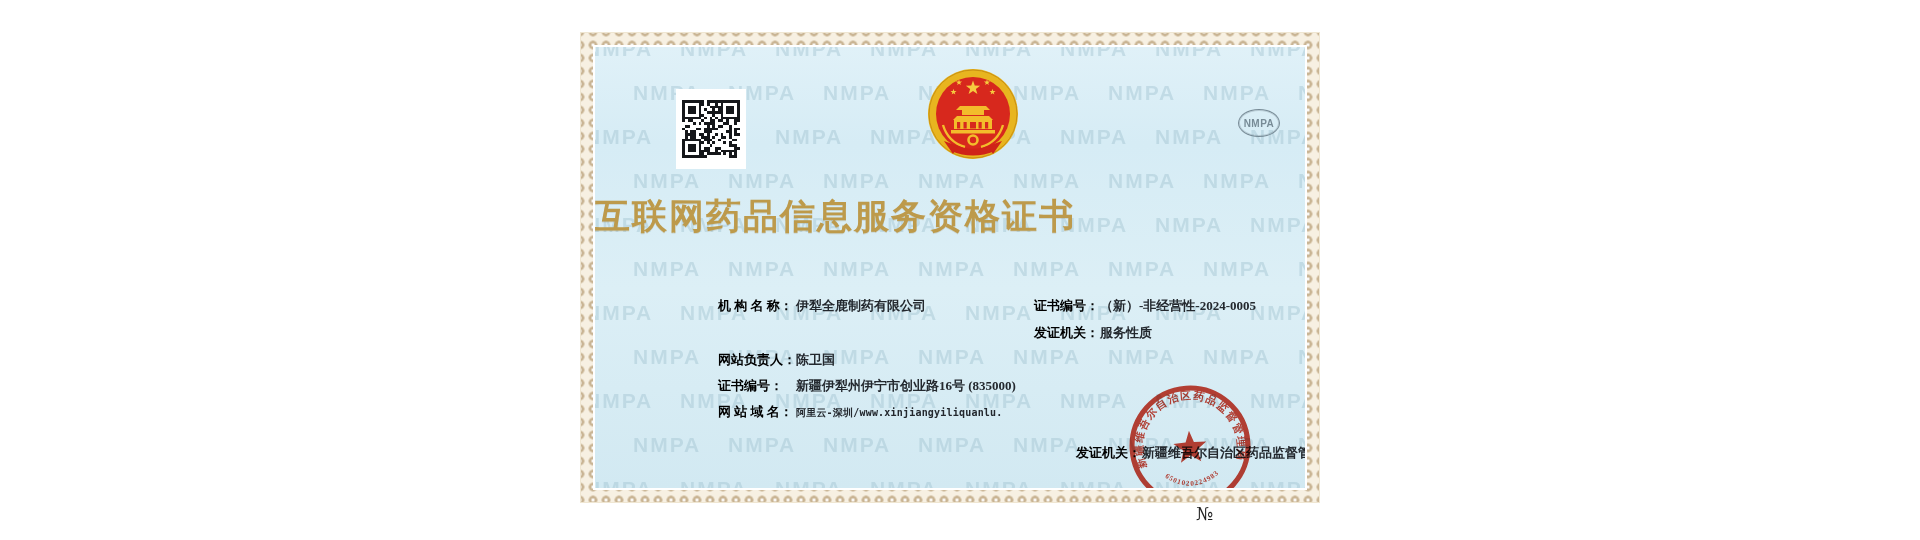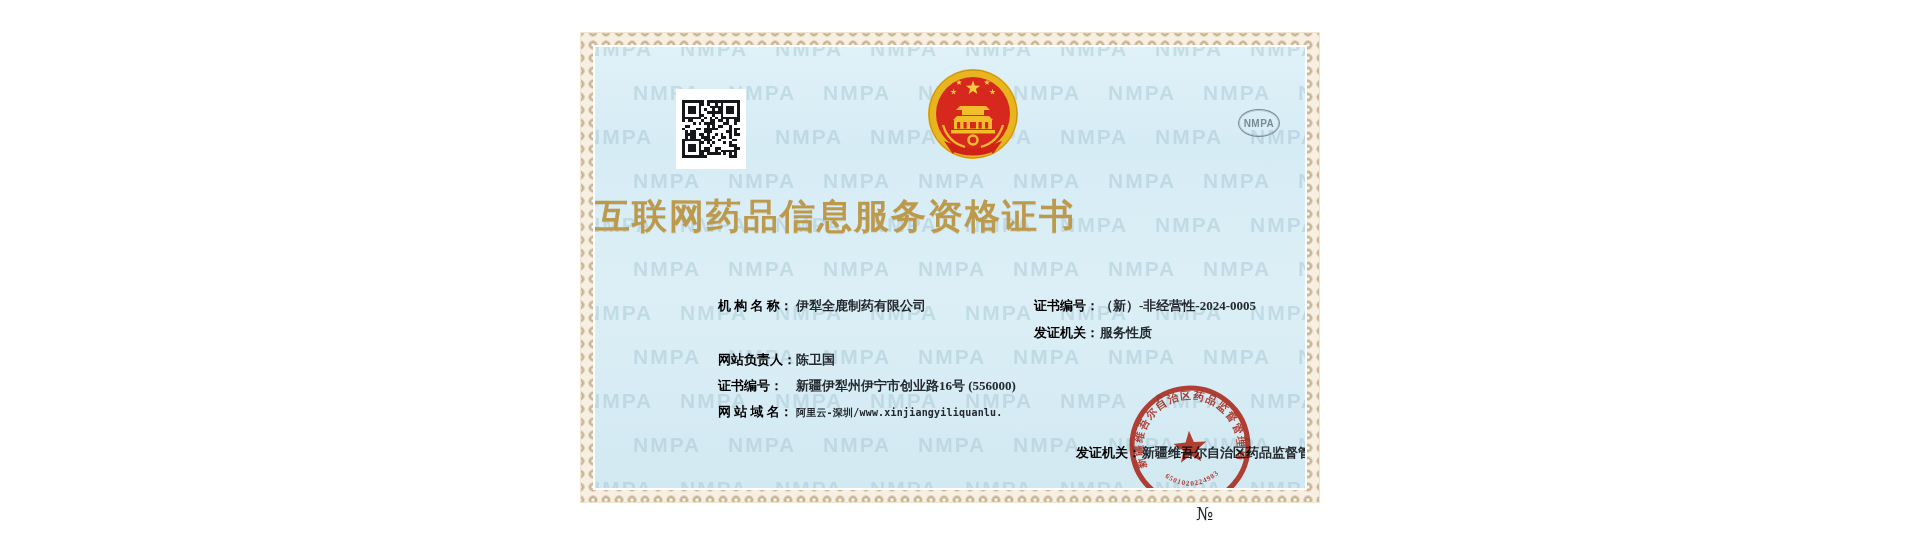--- a/index.html
+++ b/index.html
@@ -465,21 +465,21 @@
 
       <h1 class="cert-title">互联网药品信息服务资格证书</h1>
 
       <div class="row" style="left:97px;top:232px">
         <span class="lbl lblw">机 构 名 称：</span><span class="val">伊犁全鹿制药有限公司</span>
       </div>
       <div class="row" style="left:97px;top:286px">
         <span class="lbl lblw">网站负责人：</span><span class="val">陈卫国</span>
       </div>
       <div class="row" style="left:97px;top:312px">
-        <span class="lbl lblw">证书编号：</span><span class="val">新疆伊犁州伊宁市创业路16号 (556000)</span>
+        <span class="lbl lblw">证书编号：</span><span class="val">新疆伊犁州伊宁市创业路16号 (835000)</span>
       </div>
       <div class="row" style="left:97px;top:338px">
         <span class="lbl lblw">网 站 域 名：</span><span class="val mono">阿里云-深圳/www.xinjiangyiliquanlu.</span>
       </div>
 
       <div class="row" style="left:413px;top:232px">
         <span class="lbl lblw2">证书编号：</span><span class="val">（新）-非经营性-2024-0005</span>
       </div>
       <div class="row" style="left:413px;top:259px">
         <span class="lbl lblw2">发证机关：</span><span class="val">服务性质</span>

